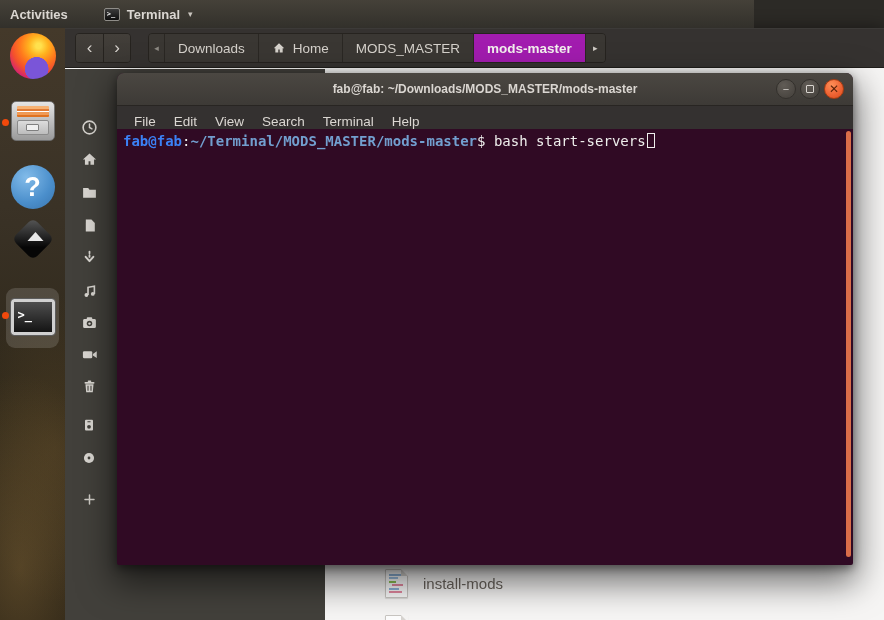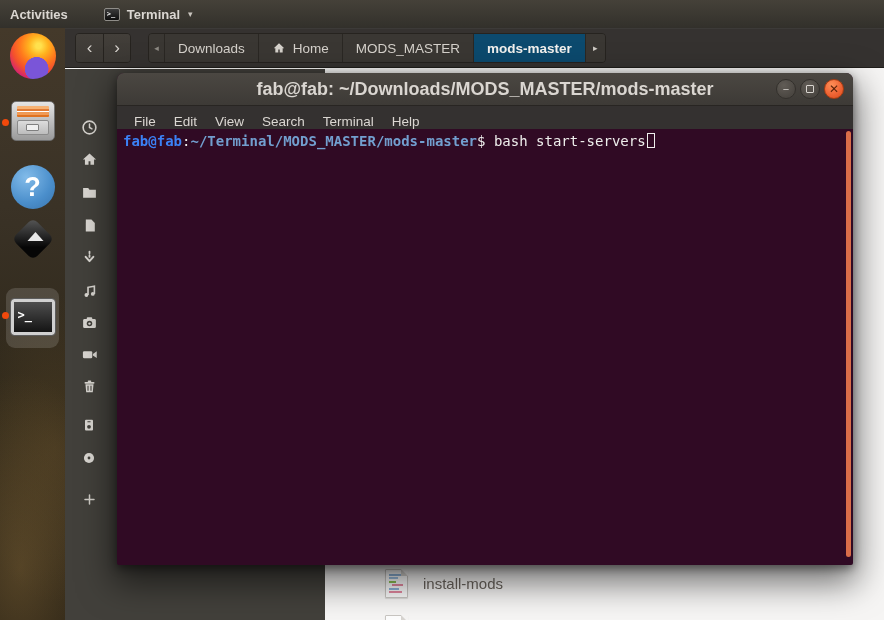--- a/index.html
+++ b/index.html
@@ -1,21 +1,21 @@
 <!DOCTYPE html>
 <html><head>
 <meta charset="utf-8">
 <style>
   * { margin:0; padding:0; box-sizing:border-box; }
   html,body { width:884px; height:620px; }
   body { font-family:"Liberation Sans","DejaVu Sans",sans-serif; background:#000; }
   .screen { position:relative; width:884px; height:620px; overflow:hidden; background:#2c2a26; }
 
   
-  .topbar { position:absolute; left:0; top:0; width:884px; height:28px; z-index:60;
+  .topbar { position:absolute; left:0; top:0; width:754px; height:28px; z-index:60;
             background:linear-gradient(#454139,#32302b); color:#dbd7d2;
             display:flex; align-items:center; font-size:13px; font-weight:bold; }
   .tb-activities { padding:0 14px 0 10px; height:100%; display:flex; align-items:center; }
   .tb-app { display:flex; align-items:center; gap:7px; height:100%; padding:0 8px; }
   .tb-term-ic { width:16px; height:13px; border-radius:2px; background:linear-gradient(#3c3c3c,#0d0d0d);
                 border:1px solid #8f8d88; color:#efefef; font:bold 7px/11px "DejaVu Sans Mono",monospace;
                 text-align:left; padding-left:2px; }
   .tb-caret { font-size:9px; color:#c9c5bf; margin-left:1px; }
 
   
@@ -56,21 +56,21 @@
                border-top:1px solid rgba(255,255,255,.04); border-bottom:1px solid #201e1b;
                display:flex; align-items:center; padding:0 10px; }
   .nav-group { display:flex; height:30px; border:1px solid #26231f; border-radius:4px; overflow:hidden; }
   .nav-btn { width:27px; display:flex; align-items:center; justify-content:center;
              background:linear-gradient(#433f3a,#3b3834); color:#d7d3ce; font-size:17px; }
   .nav-btn + .nav-btn { border-left:1px solid #26231f; }
   .pathbar { display:flex; height:30px; margin-left:17px; border:1px solid #26231f; border-radius:4px; overflow:hidden; }
   .crumb { display:flex; align-items:center; gap:7px; padding:0 13px; background:#3a3733;
            color:#d5d1cb; font-size:13.5px; }
   .crumb + .crumb { border-left:1px solid #2a2723; }
-  .crumb.active { background:#0c4a6e; color:#f2f0ed; font-weight:bold; }
+  .crumb.active { background:#a21caf; color:#f2f0ed; font-weight:bold; }
   .path-scroll { width:16px; display:flex; align-items:center; justify-content:center;
                  background:#3a3733; color:#b4b0aa; font-size:9px; }
   .path-scroll.left { color:#8e8a84; border-right:1px solid #2a2723; }
   .path-scroll.right { border-left:1px solid #2a2723; width:20px; color:#d0ccc6; }
 
   .fm-sidebar { position:absolute; left:0; top:41px; width:260px; height:551px; background:#42403b; }
   .sb-ic { position:absolute; left:13px; width:22px; height:22px; display:flex; align-items:center; justify-content:center; }
 
   .fm-content { position:absolute; left:260px; top:41px; width:559px; height:551px;
                 background:#f6f5f4; overflow:hidden; }
@@ -89,21 +89,21 @@
       background-position:0 0, 0 3.5px, 0 7px, 3px 10.5px, 0 14px, 0 17.5px; }
   .file-label { font-size:15px; color:#6b655e; }
 
   
   .term { position:absolute; left:117px; top:73px; width:736px; height:492px; z-index:30;
           border-radius:7px 7px 2px 2px; background:#300a24;
           box-shadow:0 14px 34px 4px rgba(0,0,0,.55), 0 3px 10px rgba(0,0,0,.45); }
   .term-titlebar { height:33px; border-radius:7px 7px 0 0;
           background:linear-gradient(#4b4742,#3d3a36); border-bottom:1px solid #282522;
           display:flex; align-items:center; justify-content:center; position:relative; }
-  .term-title { font-size:18px; font-weight:bold; color:#dad6d1; }
+  .term-title { font-size:12px; font-weight:bold; color:#dad6d1; }
   .winbtns { position:absolute; right:9px; top:6px; display:flex; gap:4px; }
   .winbtn { width:20px; height:20px; border-radius:50%; display:flex; align-items:center; justify-content:center;
             background:radial-gradient(circle at 38% 30%, #615c56, #4b4742 70%);
             border:1px solid #33302c; color:#d9d5d0; font-size:11px; line-height:1; }
   .winbtn.max span { width:8px; height:8px; border:1.5px solid #d9d5d0; border-radius:1px; display:block; }
   .winbtn.close { background:radial-gradient(circle at 38% 28%, #ff9058, #ee6233 58%, #d84e1c);
                   border-color:#a83c12; color:#5d230a; font-weight:bold; font-size:12px; }
   .term-menubar { height:23px; background:#343130; display:flex; align-items:flex-end;
                   padding-left:8px; }
   .menu-item { padding:0 9px; font-size:13.5px; color:#dbd7d2; }

